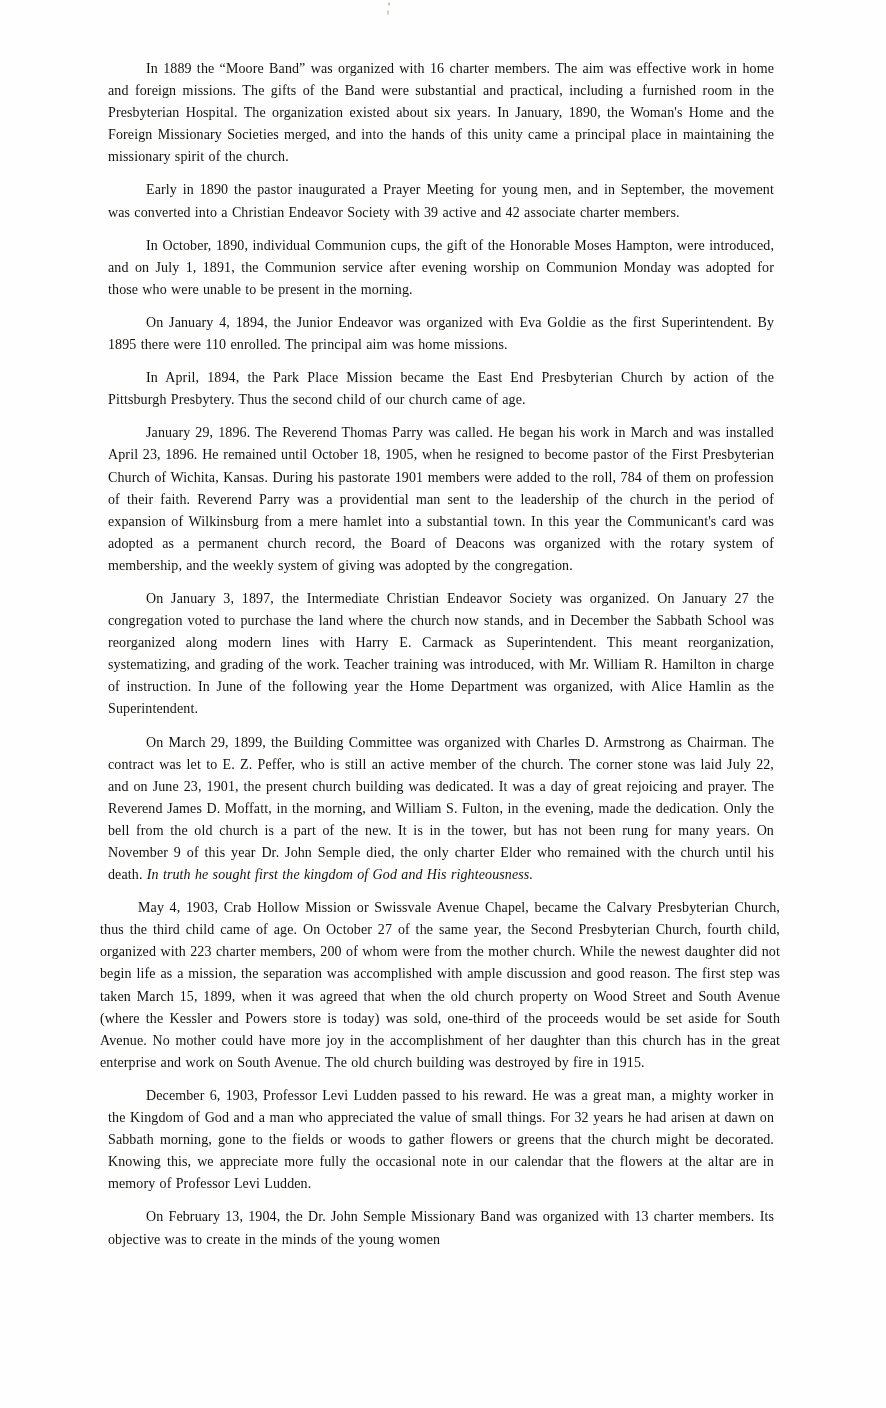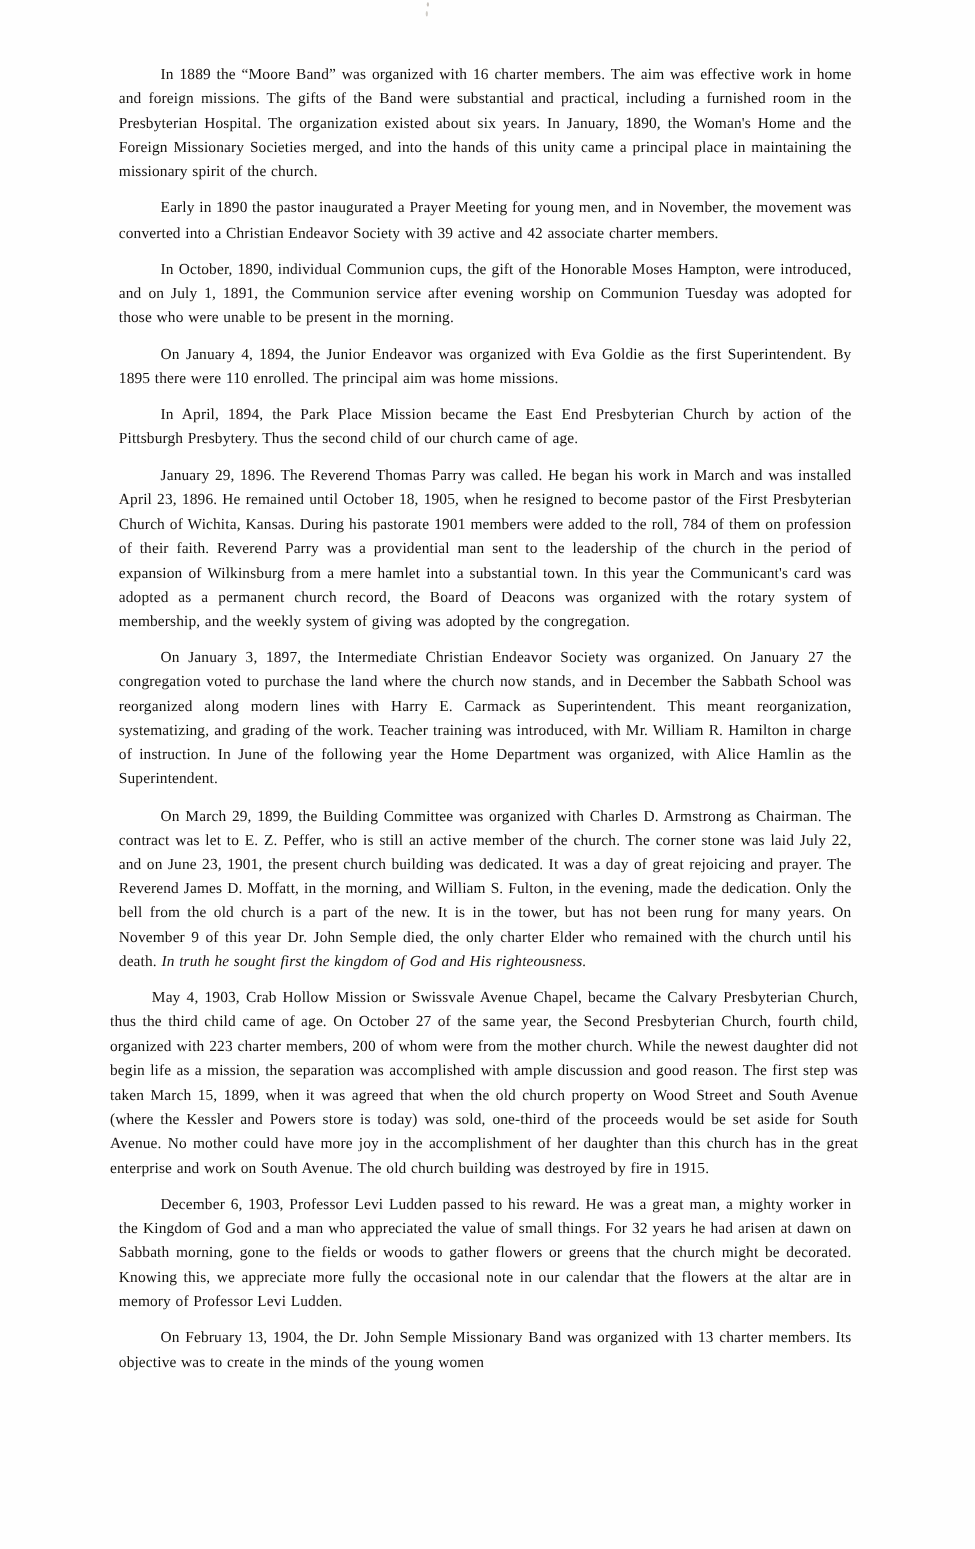--- a/index.html
+++ b/index.html
@@ -72,23 +72,23 @@
 
   <span class="speck s1"></span>
   <span class="speck s2"></span>
   <span class="speck s3"></span>
   <span class="speck s4"></span>
 
   <div class="textblock">
 
     <p class="para">In 1889 the “Moore Band” was organized with 16 charter members. The aim was effective work in home and foreign missions. The gifts of the Band were substantial and practical, including a furnished room in the Presbyterian Hospital. The organization existed about six years. In January, 1890, the Woman's Home and the Foreign Missionary Societies merged, and into the hands of this unity came a principal place in maintaining the missionary spirit of the church.</p>
 
-    <p class="para">Early in 1890 the pastor inaugurated a Prayer Meeting for young men, and in November, the movement was converted into a Christian Endeavor Society with 39 active and 42 associate charter members.</p>
+    <p class="para">Early in 1890 the pastor inaugurated a Prayer Meeting for young men, and in September, the movement was converted into a Christian Endeavor Society with 39 active and 42 associate charter members.</p>
 
-    <p class="para">In October, 1890, individual Communion cups, the gift of the Honorable Moses Hampton, were introduced, and on July 1, 1891, the Communion service after evening worship on Communion Tuesday was adopted for those who were unable to be present in the morning.</p>
+    <p class="para">In October, 1890, individual Communion cups, the gift of the Honorable Moses Hampton, were introduced, and on July 1, 1891, the Communion service after evening worship on Communion Monday was adopted for those who were unable to be present in the morning.</p>
 
 
     <p class="para">On January 4, 1894, the Junior Endeavor was organized with Eva Goldie as the first Superintendent. By 1895 there were 110 enrolled. The principal aim was home missions.</p>
 
     <p class="para">In April, 1894, the Park Place Mission became the East End Presbyterian Church by action of the Pittsburgh Presbytery. Thus the second child of our church came of age.</p>
 
     <p class="para">January 29, 1896. The Reverend Thomas Parry was called. He began his work in March and was installed April 23, 1896. He remained until October 18, 1905, when he resigned to become pastor of the First Presbyterian Church of Wichita, Kansas. During his pastorate 1901 members were added to the roll, 784 of them on profession of their faith. Reverend Parry was a providential man sent to the leadership of the church in the period of expansion of Wilkinsburg from a mere hamlet into a substantial town. In this year the Communicant's card was adopted as a permanent church record, the Board of Deacons was organized with the rotary system of membership, and the weekly system of giving was adopted by the congregation.</p>
 
     <p class="para">On January 3, 1897, the Intermediate Christian Endeavor Society was organized. On January 27 the congregation voted to purchase the land where the church now stands, and in December the Sabbath School was reorganized along modern lines with Harry E. Carmack as Superintendent. This meant reorganization, systematizing, and grading of the work. Teacher training was introduced, with Mr. William R. Hamilton in charge of instruction. In June of the following year the Home Department was organized, with Alice Hamlin as the Superintendent.</p>
 

